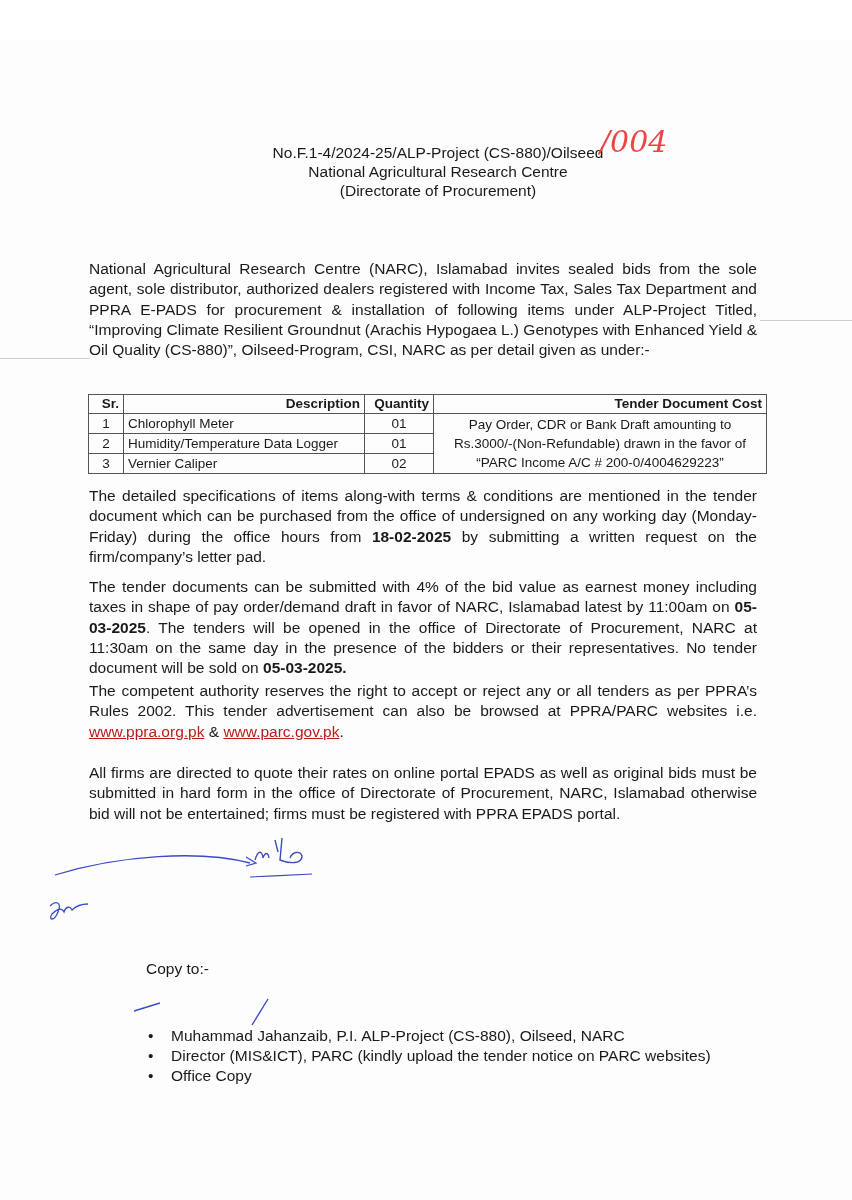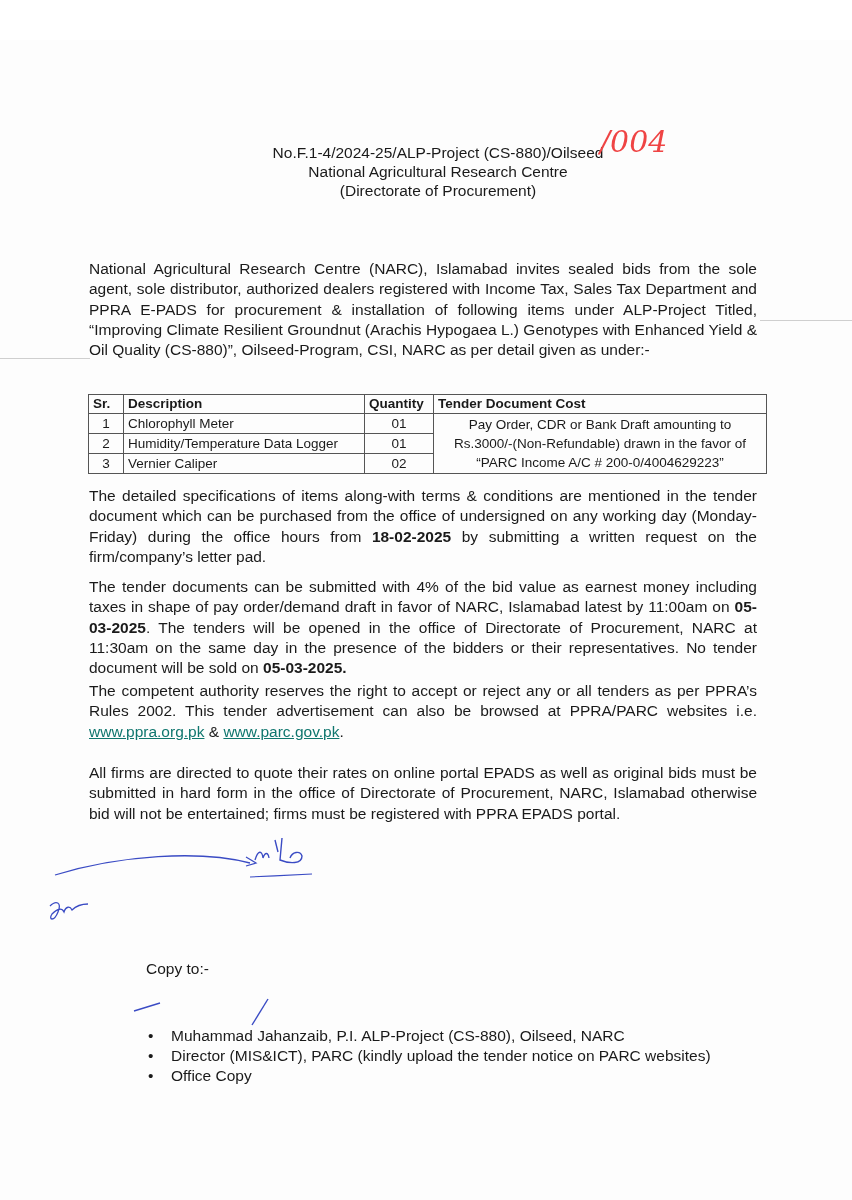--- a/index.html
+++ b/index.html
@@ -9,24 +9,24 @@
   .header .l{display:block;}
   .refno{top:103px;left:12px;}
   .title{position:absolute;top:178px;left:0;width:852px;text-align:center;font-weight:bold;font-size:17.5px;letter-spacing:0.2px;}
   .para{position:absolute;left:89px;width:668px;font-size:15.5px;line-height:20.3px;text-align:justify;text-align-last:left;}
   .para b{font-weight:bold;}
   .p1{top:219px;}
   .p2{top:446px;}
   .p3{top:537px;}
   .p4{top:641px;}
   .p5{top:723px;}
-  a.link{color:#0f766e;text-decoration:underline;}
+  a.link{color:#b91c1c;text-decoration:underline;}
   table.items{position:absolute;left:88px;top:354px;width:679px;border-collapse:collapse;font-size:13.5px;}
   table.items td,table.items th{border:1px solid #555;padding:1px 4px;height:16px;line-height:16px;}
-  table.items th{font-weight:bold;text-align:left;}
+  table.items th{font-weight:bold;text-align:right;}
   .c-sr{width:26px;text-align:center;}
   .c-desc{width:232px;}
   .c-qty{width:60px;text-align:center;}
   .c-cost{text-align:center;line-height:19px !important;}
   .sig-block{position:absolute;left:95px;top:844px;font-size:15.5px;line-height:19.5px;}
   .sig-block .name{font-weight:bold;}
   .copy-to{position:absolute;left:146px;top:920px;font-size:15.5px;}
   ul.copies{position:absolute;left:146px;top:986px;width:614px;margin:0;padding:0;list-style:none;font-size:15.5px;line-height:20px;}
   ul.copies li{position:relative;padding-left:25px;text-align:justify;text-align-last:left;}
   ul.copies li::before{content:"\2022";position:absolute;left:2px;top:0;}

